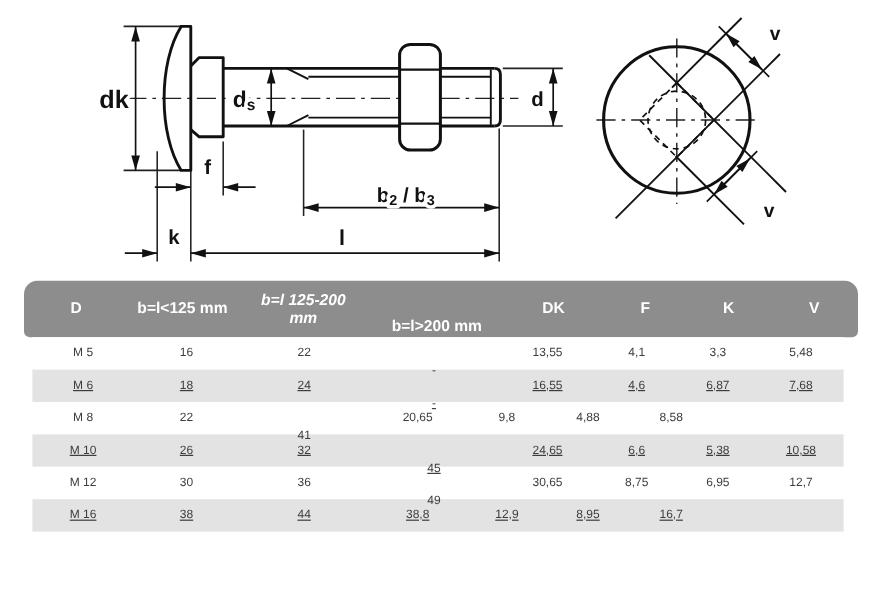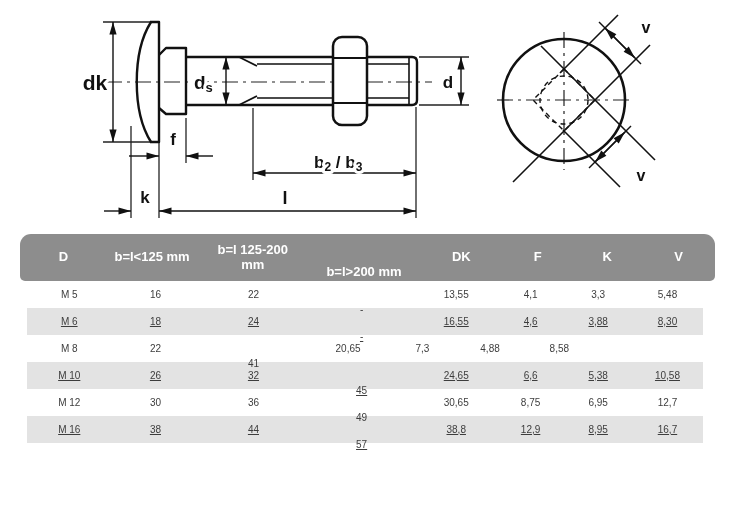--- a/index.html
+++ b/index.html
@@ -11,21 +11,21 @@
   
   #spec-table{position:absolute;left:20px;top:234px;width:695px;}
   .thead{display:flex;align-items:center;height:47px;background:#8d8d8d;
          border-radius:11px 11px 5px 5px;color:#fff;font-size:13px;font-weight:bold;}
   .tbody{padding:0 12px 0 7px;}
   .tr{display:flex;align-items:center;height:27px;font-size:10px;color:#3d3d3d;background:#fff;}
   .tr--alt{background:#e3e3e3;text-decoration:underline;}
   .th,.td{text-align:center;line-height:1.15;}
   .c0{width:12.5%;} .c1{width:13%;} .c2{width:16%;} .c3{width:16%;margin-top:30px;}
   .c4{width:12%;} .c5{width:10%;} .c6{width:10%;} .c7{width:10.5%;}
-  .th--narrow span{display:inline-block;max-width:74px;}
+  .th--narrow span{display:inline-block;max-width:74px;font-style:italic;}
 </style>
 </head>
 <body>
 
 <div id="drawing">
 <svg width="729" height="232" viewBox="0 0 729 232">
   <defs>
     <marker id="arr" markerUnits="userSpaceOnUse" markerWidth="14" markerHeight="10" refX="13" refY="5" orient="auto-start-reverse">
       <path d="M0.5,1.4 L13,5 L0.5,8.6 Z" fill="#111"></path>
     </marker>
@@ -130,29 +130,29 @@
         <div class="td c6">3,3</div>
         <div class="td c7">5,48</div>
       </div>
       <div class="tr tr--alt">
         <div class="td c0">M 6</div>
         <div class="td c1">18</div>
         <div class="td c2">24</div>
         <div class="td c3">-</div>
         <div class="td c4">16,55</div>
         <div class="td c5">4,6</div>
-        <div class="td c6">3,88</div>
-        <div class="td c7">8,30</div>
+        <div class="td c6">6,87</div>
+        <div class="td c7">7,68</div>
       </div>
       <div class="tr">
         <div class="td c0">M 8</div>
         <div class="td c1">22</div>
         <div class="td c3">41</div>
         <div class="td c4">20,65</div>
-        <div class="td c5">7,3</div>
+        <div class="td c5">9,8</div>
         <div class="td c6">4,88</div>
         <div class="td c7">8,58</div>
       </div>
       <div class="tr tr--alt">
         <div class="td c0">M 10</div>
         <div class="td c1">26</div>
         <div class="td c2">32</div>
         <div class="td c3">45</div>
         <div class="td c4">24,65</div>
         <div class="td c5">6,6</div>
@@ -166,20 +166,19 @@
         <div class="td c3">49</div>
         <div class="td c4">30,65</div>
         <div class="td c5">8,75</div>
         <div class="td c6">6,95</div>
         <div class="td c7">12,7</div>
       </div>
       <div class="tr tr--alt">
         <div class="td c0">M 16</div>
         <div class="td c1">38</div>
         <div class="td c2">44</div>
-        <div class="td c3">57</div>
         <div class="td c4">38,8</div>
         <div class="td c5">12,9</div>
         <div class="td c6">8,95</div>
         <div class="td c7">16,7</div>
       </div>
     </div>
 </div>
 
 </body></html>

